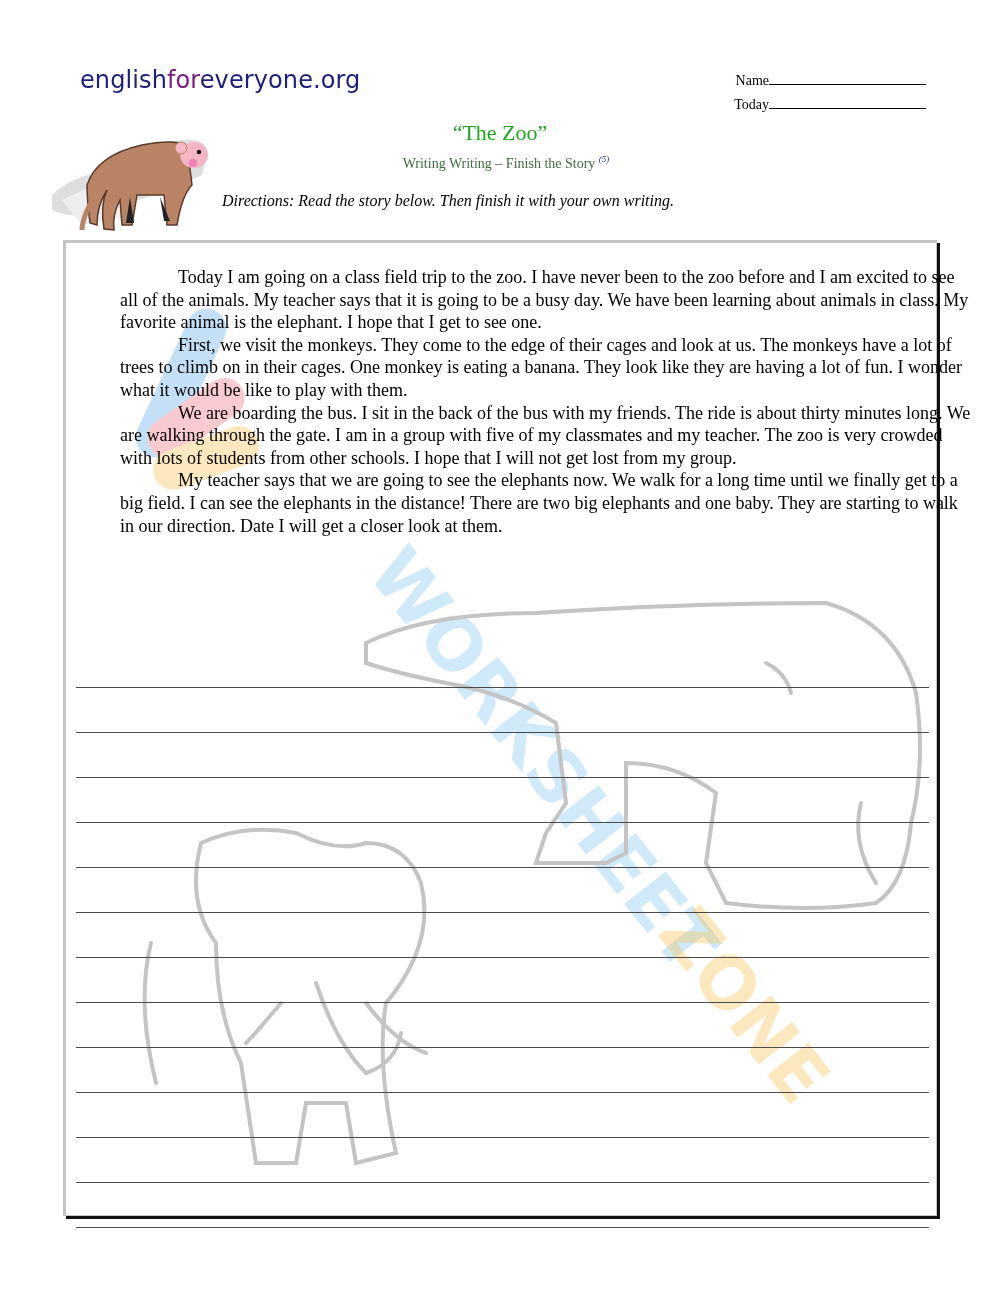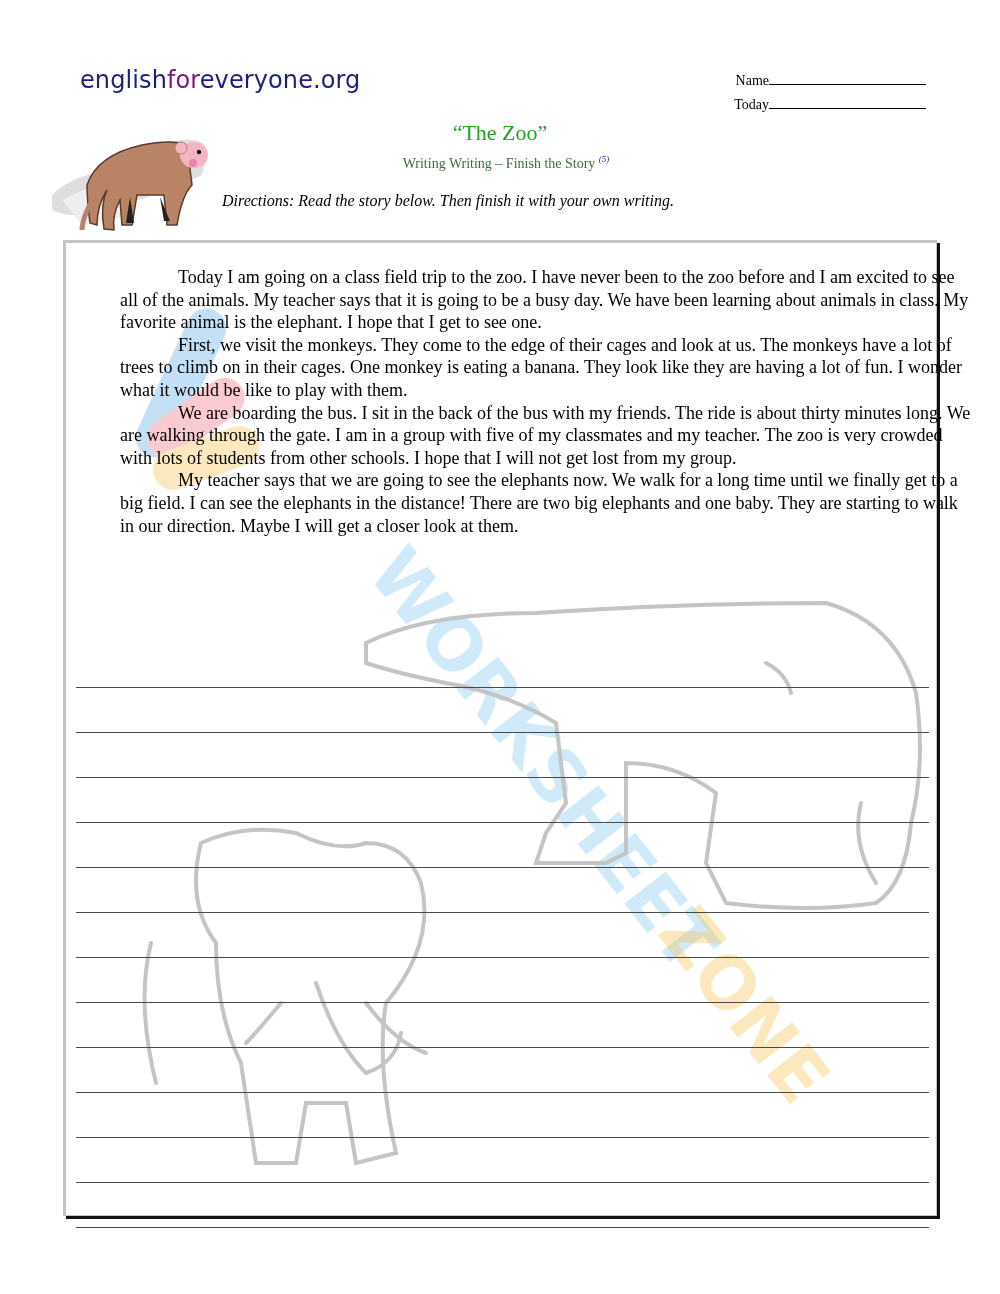--- a/index.html
+++ b/index.html
@@ -75,21 +75,21 @@
       <path d="M215 760 Q190 790 180 800"></path>
       <path d="M300 760 Q330 800 360 810"></path>
       <path d="M85 700 Q70 760 90 840"></path>
     </g>
   </svg>
 
   <div class="story">
     <p>Today I am going on a class field trip to the zoo.  I have never been to the zoo before and I am excited to see all of the animals.  My teacher says that it is going to be a busy day.  We have been learning about animals in class.  My favorite animal is the elephant.  I hope that I get to see one.</p>
     <p>First, we visit the monkeys.  They come to the edge of their cages and look at us.  The monkeys have a lot of trees to climb on in their cages.  One monkey is eating a banana.  They look like they are having a lot of fun.  I wonder what it would be like to play with them.</p>
     <p>We are boarding the bus.  I sit in the back of the bus with my friends.  The ride is about thirty minutes long.  We are walking through the gate.  I am in a group with five of my classmates and my teacher.  The zoo is very crowded with lots of students from other schools.  I hope that I will not get lost from my group.</p>
-    <p>My teacher says that we are going to see the elephants now.  We walk for a long time until we finally get to a big field.  I can see the elephants in the distance!  There are two big elephants and one baby. They are starting to walk in our direction. Maybe I will get a closer look at them.</p>
+    <p>My teacher says that we are going to see the elephants now.  We walk for a long time until we finally get to a big field.  I can see the elephants in the distance!  There are two big elephants and one baby. They are starting to walk in our direction. Date I will get a closer look at them.</p>
   </div>
 
   <div class="lines">
     <div class="wline"></div>
     <div class="wline"></div>
     <div class="wline"></div>
     <div class="wline"></div>
     <div class="wline"></div>
     <div class="wline"></div>
     <div class="wline"></div>

